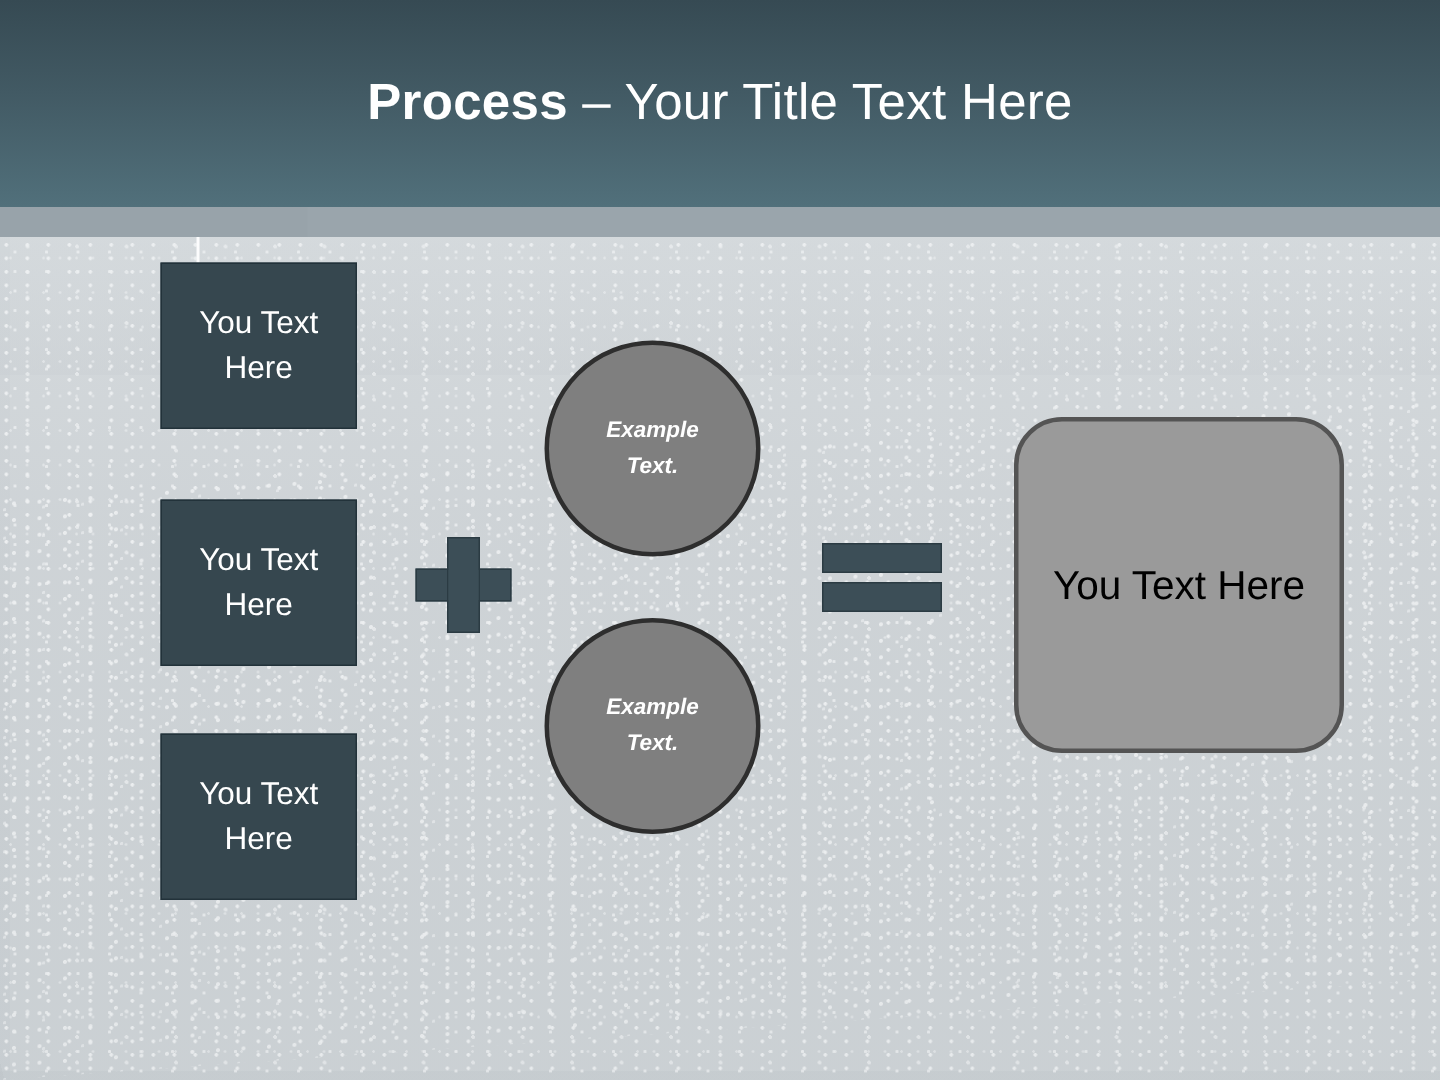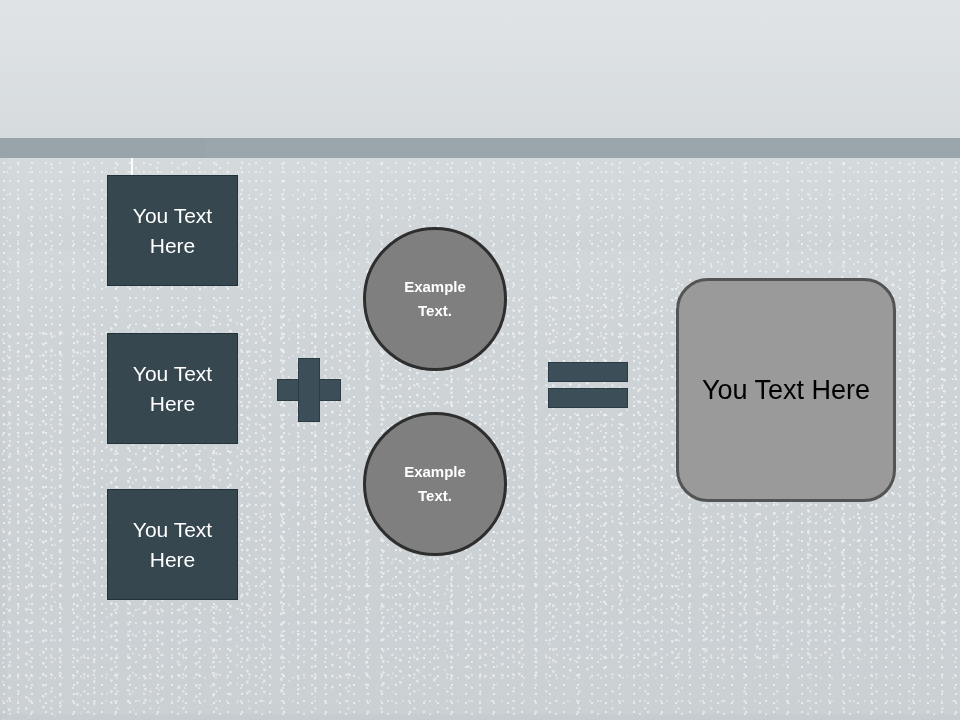--- a/index.html
+++ b/index.html
@@ -208,20 +208,21 @@
     border-radius: 50%;
     background: #7f7f7f;
     border: 3px solid #2e2e2e;
     box-sizing: border-box;
     display: flex;
     align-items: center;
     justify-content: center;
     color: #ffffff;
     font-size: 15px;
     font-weight: bold;
+    font-style: italic;
     line-height: 24px;
     text-align: center;
   }
   .circle .c-label {
     display: block;
     padding: 0 22px;
   }
   .circle-1 { top: 227px; }
   .circle-2 { top: 412px; }
 
@@ -272,20 +273,25 @@
 
   <div class="bg-photo">
     <div class="bg-sky"></div>
     <div class="bg-blocks"></div>
     <div class="bg-lights"></div>
     <div class="bg-lights-2"></div>
     <div class="bg-haze"></div>
   </div>
   <div class="bg-antenna"></div>
 
+  <div class="header">
+    <div class="header-title">
+      <span class="title-strong">Process</span><span class="title-rest"> – Your Title Text Here</span>
+    </div>
+  </div>
   <div class="header-band"></div>
   <div class="header-band-shade"></div>
 
   <div class="text-box box-1">
     <span class="tb-label">You Text Here</span>
   </div>
   <div class="text-box box-2">
     <span class="tb-label">You Text Here</span>
   </div>
   <div class="text-box box-3">

